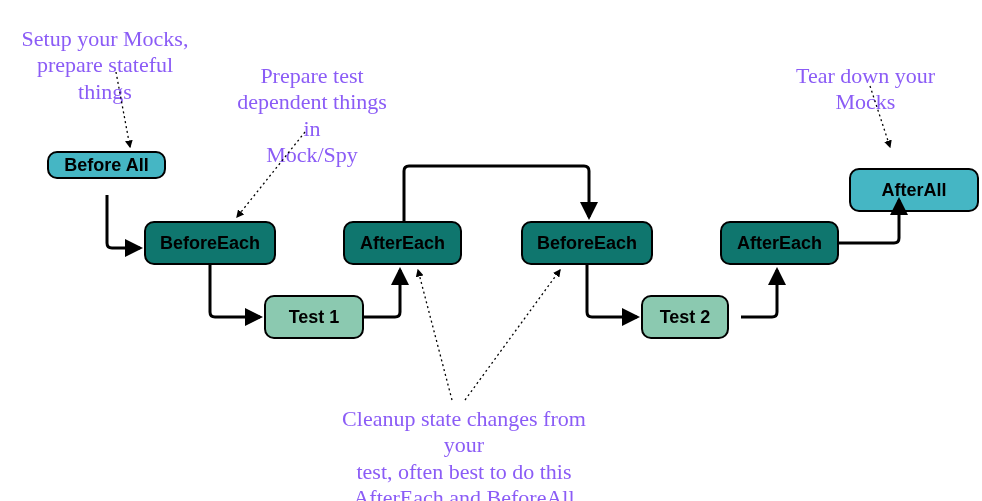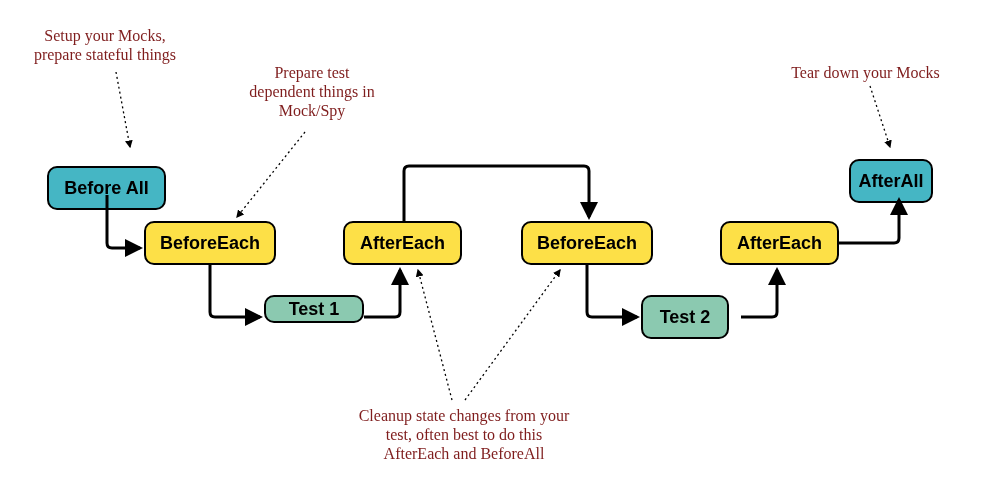--- a/index.html
+++ b/index.html
@@ -16,71 +16,71 @@
       border: 2px solid #000;
       border-radius: 10px;
       font-weight: bold;
       font-size: 18px;
       display: flex;
       align-items: center;
       justify-content: center;
       white-space: nowrap;
     }
     .teal { background: #45b6c4; }
-    .yellow { background: #fde047; }
+    .yellow { background: #0f766e; }
     .green { background: #8bc9b0; }
     .annotation {
       position: absolute;
       font-family: "Times New Roman", serif;
-      font-size: 16px;
+      font-size: 22px;
       text-align: center;
-      color: #7f1d1d;
+      color: #8b5cf6;
       line-height: 1.2;
     }
     svg.arrows {
       position: absolute;
       top: 0;
       left: 0;
       width: 982px;
       height: 501px;
       pointer-events: none;
     }
   </style>
 </head>
 <body>
 
-<div class="box teal" style="left:47px; top:151px; width:119px; height:44px;margin-top:15px;">
+<div class="box teal" style="left:47px; top:151px; width:119px; height:28px;">
   <span>Before All</span>
 </div>
 
 <div class="box yellow" style="left:144px; top:221px; width:132px; height:44px;">
   <span>BeforeEach</span>
 </div>
 
-<div class="box green" style="left:264px; top:295px; width:100px; height:28px;">
+<div class="box green" style="left:264px; top:295px; width:100px; height:44px;">
   <span>Test 1</span>
 </div>
 
 <div class="box yellow" style="left:343px; top:221px; width:119px; height:44px;">
   <span>AfterEach</span>
 </div>
 
 <div class="box yellow" style="left:521px; top:221px; width:132px; height:44px;">
   <span>BeforeEach</span>
 </div>
 
 <div class="box green" style="left:641px; top:295px; width:88px; height:44px;">
   <span>Test 2</span>
 </div>
 
 <div class="box yellow" style="left:720px; top:221px; width:119px; height:44px;">
   <span>AfterEach</span>
 </div>
 
-<div class="box teal" style="left:849px; top:159px; width:84px; height:44px;">
+<div class="box teal" style="left:849px; top:168px; width:130px; height:44px;">
   <span>AfterAll</span>
 </div>
 
 <div class="annotation" style="left:10px; top:26px; width:190px;">
   <span>Setup your Mocks,<br>prepare stateful things</span>
 </div>
 
 <div class="annotation" style="left:228px; top:63px; width:168px;">
   <span>Prepare test<br>dependent things in<br>Mock/Spy</span>
 </div>

